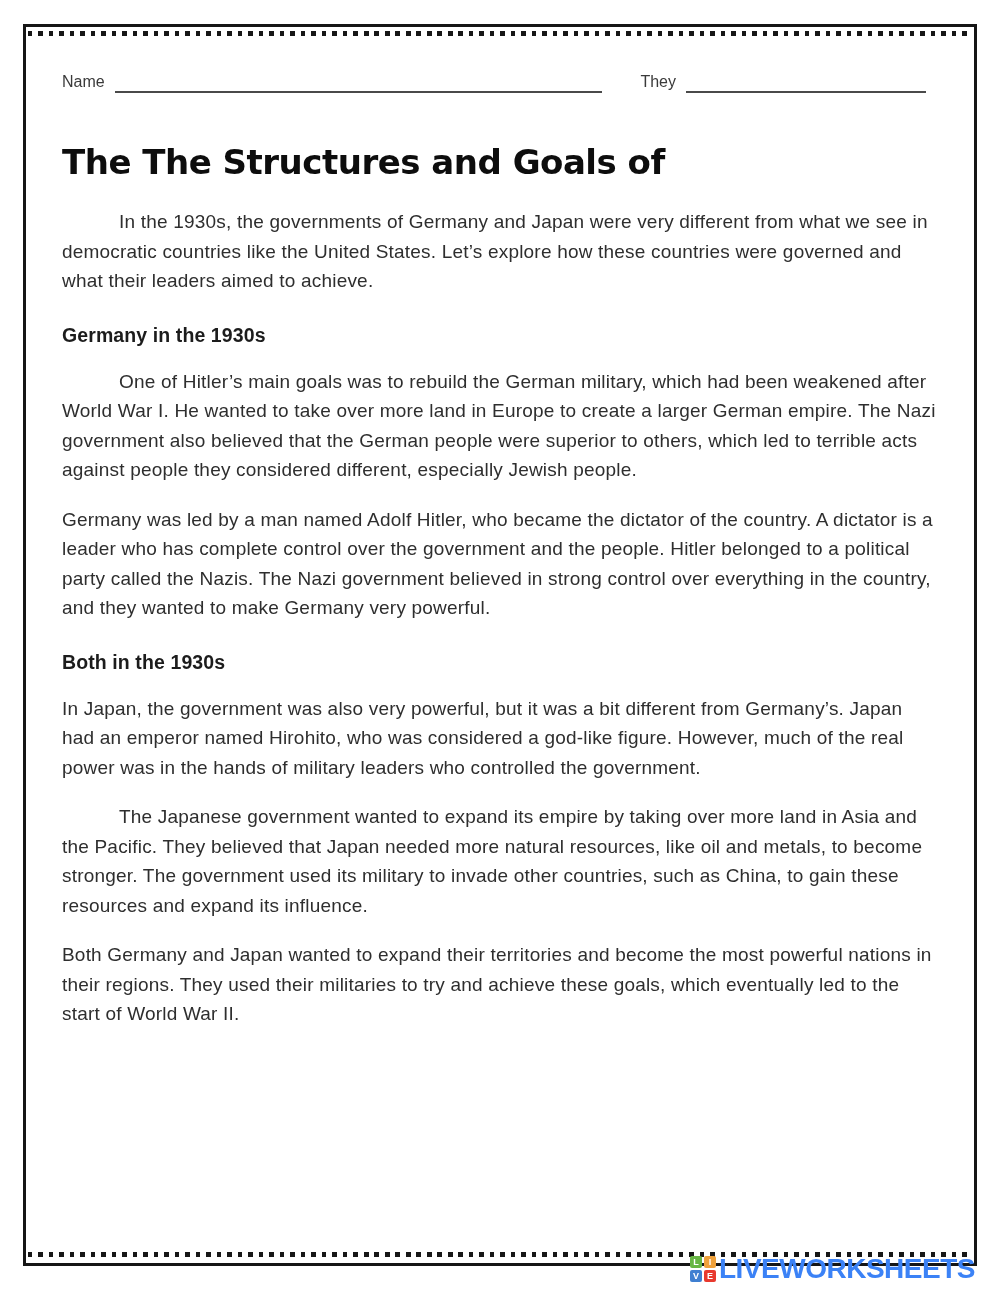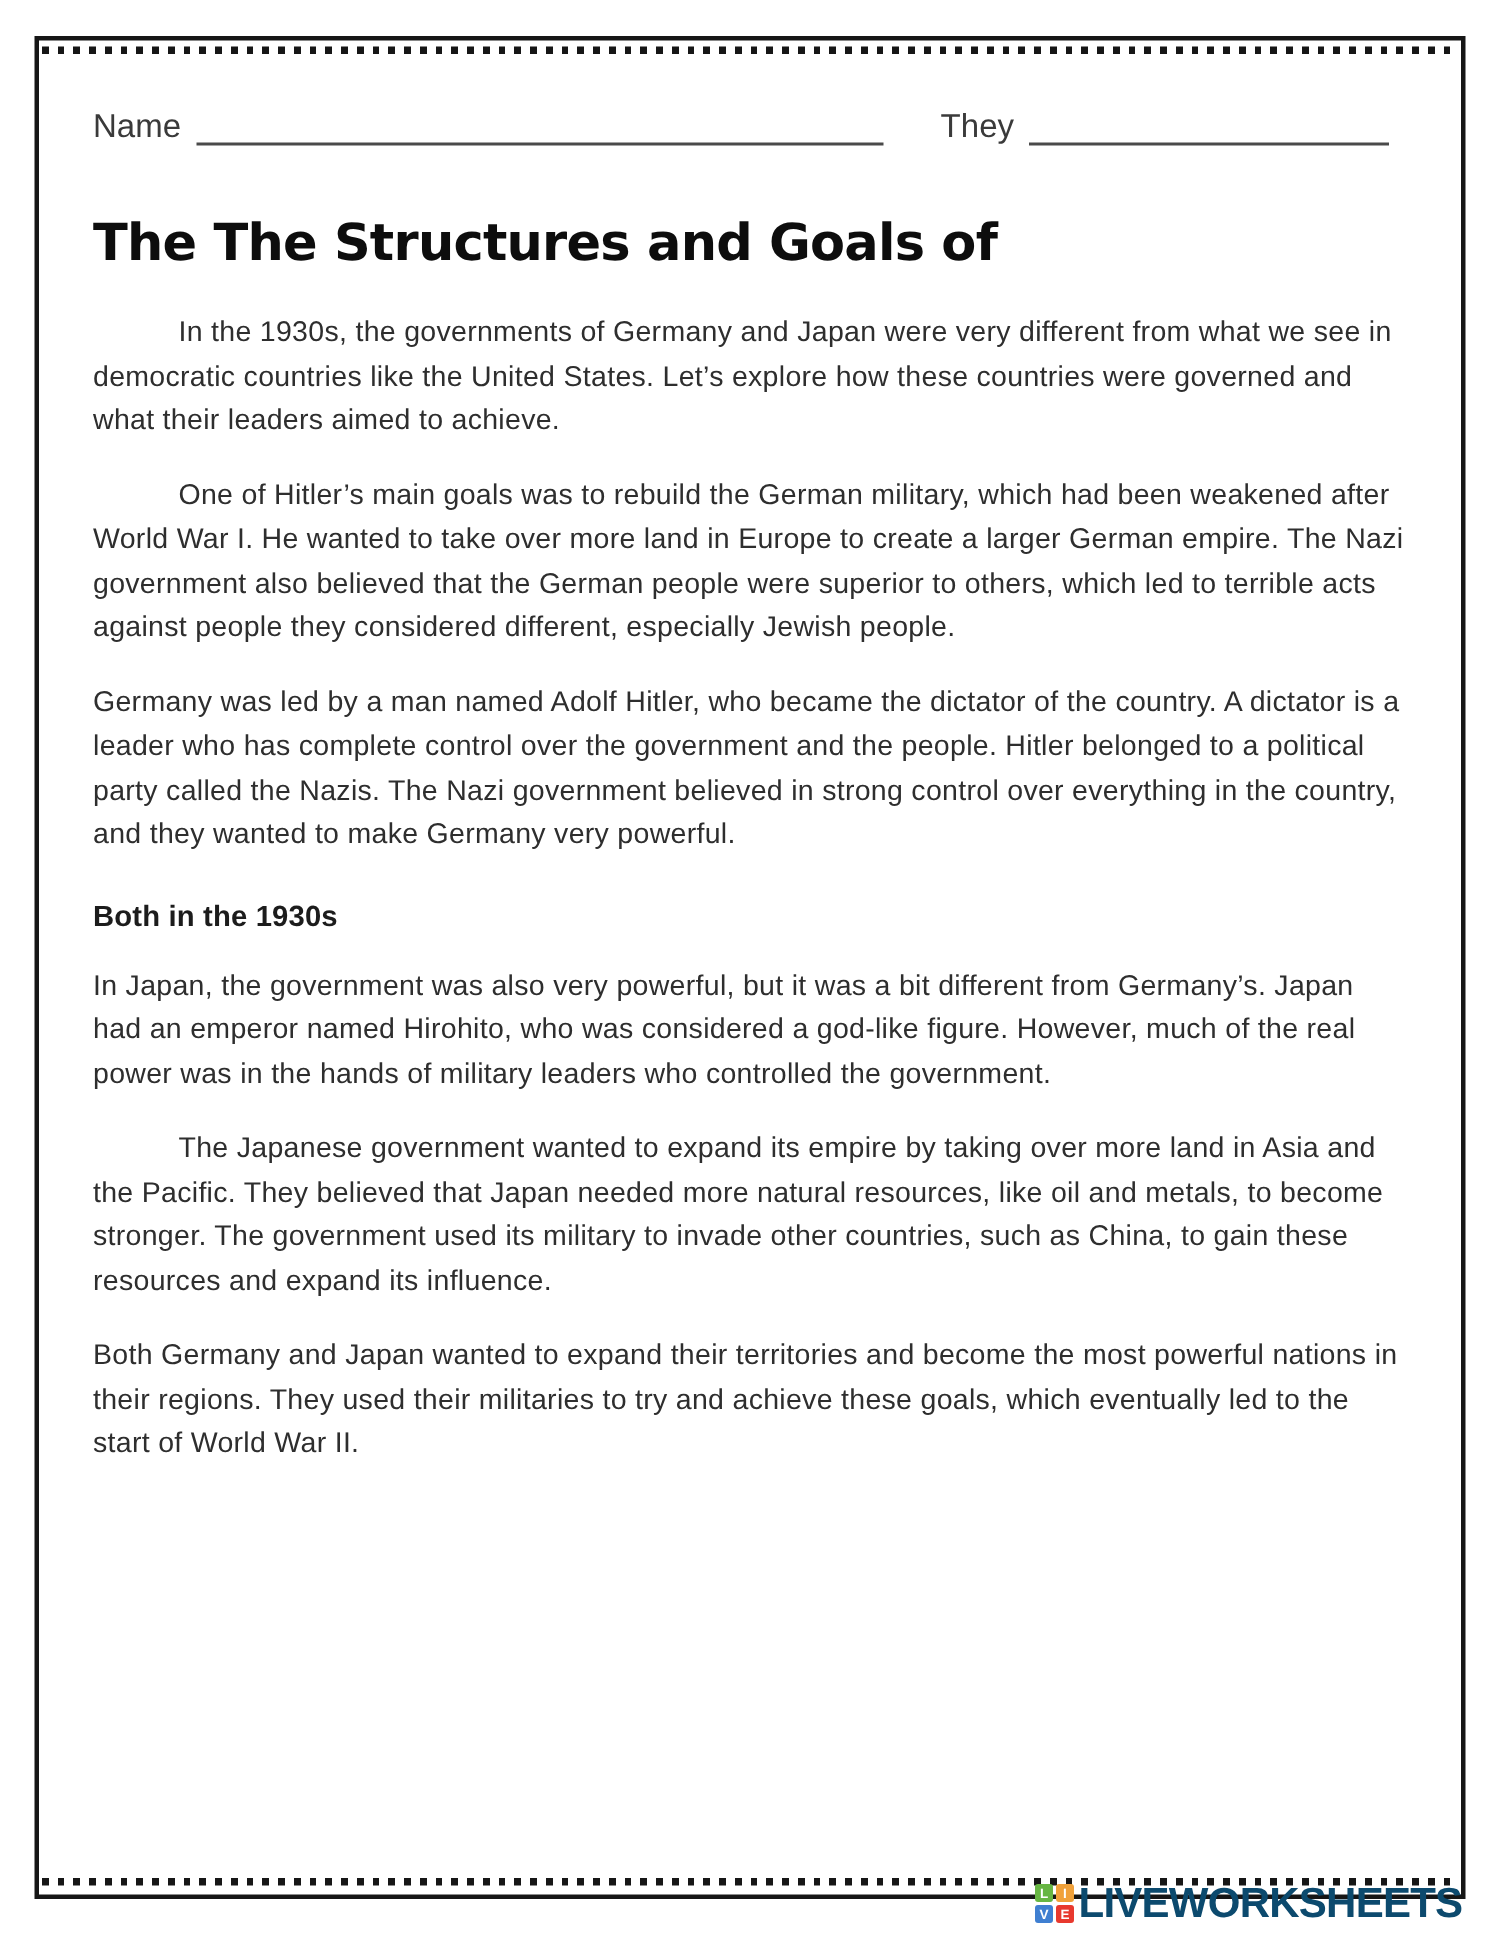--- a/index.html
+++ b/index.html
@@ -26,22 +26,21 @@
   .dots-top { top: 4px; }
   .dots-bottom { bottom: 6px; }
   .inner {
     position: absolute;
     left: 0; top: 0; right: 0; bottom: 0;
     padding: 0 36px;
   }
   .name-row {
     margin-top: 46px;
     display: flex;
-    align-items: flex-end;
-    font-size: 22px;
+    font-size: 16px;
     color: #3a3a3a;
     height: 24px;
   }
   .blank {
     border-bottom: 2px solid #4a4a4a;
     height: 20px;
   }
   .blank-name { flex: 1; margin-left: 10px; margin-right: 38px; }
   .blank-date { width: 240px; margin-left: 10px; margin-right: 12px; }
   .title {
@@ -122,33 +121,34 @@
       <span class="blank blank-date"></span>
     </div>
 
     <div class="title">
       <div>The The Structures and Goals of</div>
     </div>
 
     <div class="body-text">
       <p class="para intro indent">In the 1930s, the governments of Germany and Japan were very different from what we see in democratic countries like the United States. Let’s explore how these countries were governed and what their leaders aimed to achieve.</p>
 
+      <h2 class="section-heading">Germany in the 1930s</h2>
       <p class="para indent">One of Hitler’s main goals was to rebuild the German military, which had been weakened after World War I. He wanted to take over more land in Europe to create a larger German empire. The Nazi government also believed that the German people were superior to others, which led to terrible acts against people they considered different, especially Jewish people.</p>
       <p class="para">Germany was led by a man named Adolf Hitler, who became the dictator of the country. A dictator is a leader who has complete control over the government and the people. Hitler belonged to a political party called the Nazis. The Nazi government believed in strong control over everything in the country, and they wanted to make Germany very powerful.</p>
 
       <h2 class="section-heading">Both in the 1930s</h2>
       <p class="para">In Japan, the government was also very powerful, but it was a bit different from Germany’s. Japan had an emperor named Hirohito, who was considered a god-like figure. However, much of the real power was in the hands of military leaders who controlled the government.</p>
       <p class="para indent">The Japanese government wanted to expand its empire by taking over more land in Asia and the Pacific. They believed that Japan needed more natural resources, like oil and metals, to become stronger. The government used its military to invade other countries, such as China, to gain these resources and expand its influence.</p>
 
       <p class="para">Both Germany and Japan wanted to expand their territories and become the most powerful nations in their regions. They used their militaries to try and achieve these goals, which eventually led to the start of World War II.</p>
     </div>
   </div>
 </div>
 
 <div class="lw-logo">
   <div class="lw-grid">
     <div class="lw-sq" style="background: rgb(103, 182, 67);">L</div>
     <div class="lw-sq" style="background: rgb(240, 161, 58);">I</div>
     <div class="lw-sq" style="background: rgb(63, 127, 209);">V</div>
     <div class="lw-sq" style="background: rgb(232, 57, 46);">E</div>
   </div>
-  <span class="lw-word" style="color: #0c4a6e;">LIVEWORKSHEETS</span>
+  <span class="lw-word" style="color: #3b82f6;">LIVEWORKSHEETS</span>
 </div>
 
 </body></html>

